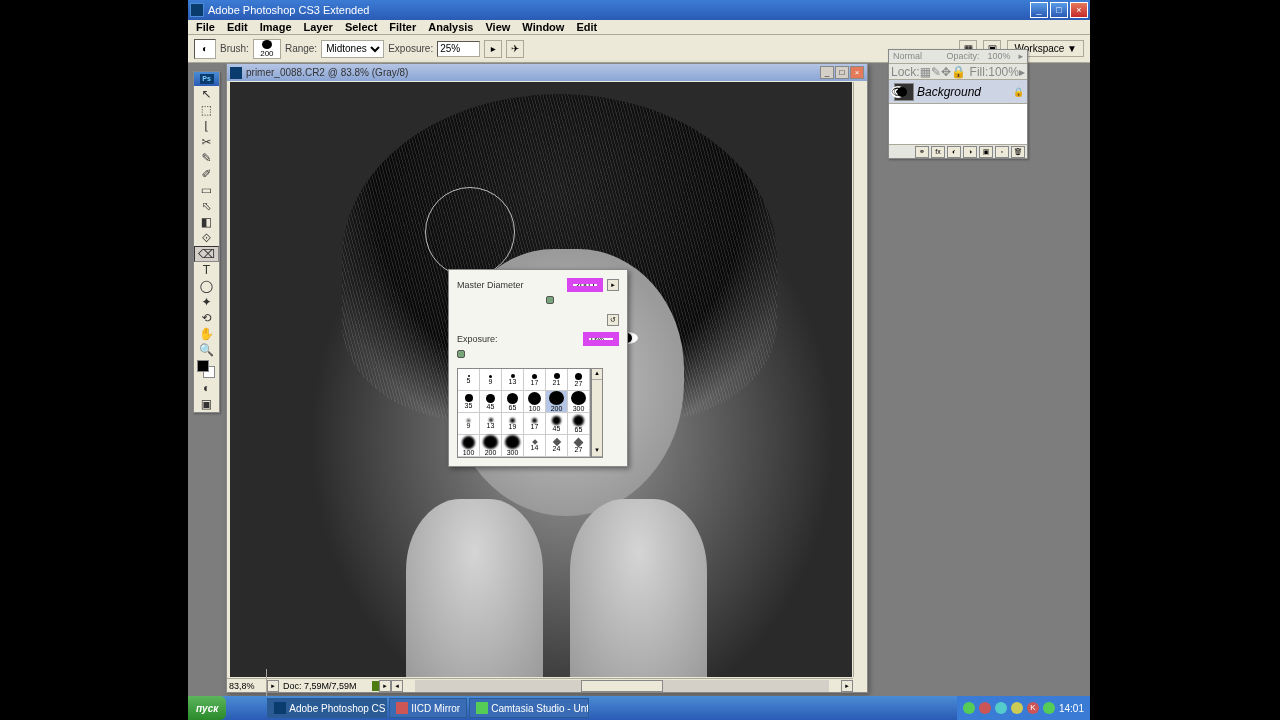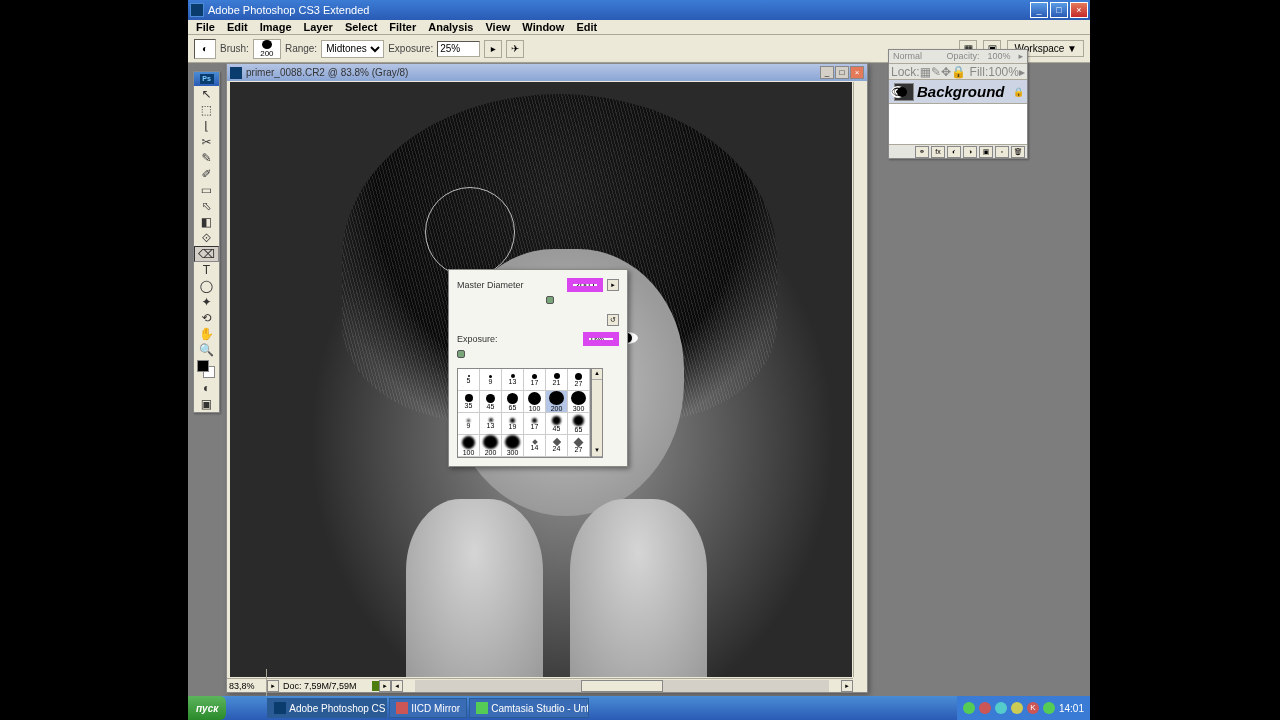--- a/index.html
+++ b/index.html
@@ -82,21 +82,21 @@
   
   
   .layers { position: absolute; left: 700px; top: -14px; width: 140px; background: #e5e5e0; border: 1px solid #888; box-shadow: 1px 1px 2px rgba(0,0,0,0.3); }
   .layers .tabs { height: 14px; display: flex; font-size: 9px; color: #888; border-bottom: 1px solid #aca899; }
   .layers .tabs span { padding: 1px 4px; }
   .layers .opts { height: 16px; display: flex; align-items: center; font-size: 12px; color: #888; padding: 0 2px; border-bottom: 1px solid #aca899; }
   .layers .opts .op { margin-left: auto; }
   .layers .row { height: 24px; display: flex; align-items: center; background: #cdd5e5; border-bottom: 1px solid #aca899; padding: 0 2px; }
   .layers .row .eye { width: 14px; font-size: 10px; cursor: pointer; }
   .layers .row .th { width: 20px; height: 18px; background: #333; border: 1px solid #888; margin: 0 3px; }
-  .layers .row .nm { font-style: italic; font-size: 15px; flex: 1; font-weight: bold; }
+  .layers .row .nm { font-style: italic; font-size: 12px; flex: 1; }
   .layers .row .lock { font-size: 9px; }
   .layers .empty { height: 40px; background: #fff; }
   .layers .foot { height: 14px; background: #e5e5e0; border-top: 1px solid #aca899; display: flex; align-items: center; justify-content: flex-end; gap: 2px; padding: 0 2px; }
   .layers .foot button { width: 14px; height: 12px; font-size: 7px; border: 1px solid #888; background: #ece9d8; cursor: pointer; }
   
   
   .taskbar { position: absolute; left: 0; right: 0; bottom: 0; height: 24px; background: linear-gradient(#4a8cd5,#2a5bb5); display: flex; align-items: center; font-size: 10px; color: #fff; }
   .taskbar .start { background: linear-gradient(#5cb55c,#2a8a2a); height: 100%; padding: 0 8px; display: flex; align-items: center; font-weight: bold; font-style: italic; border-radius: 0 6px 6px 0; }
   .taskbar .task { height: 20px; margin: 0 1px; padding: 0 6px; background: #3a6cb5; border: 1px solid #2a5b95; display: flex; align-items: center; gap: 3px; cursor: pointer; max-width: 120px; overflow: hidden; white-space: nowrap; }
   .taskbar .task.active { background: #2a5b95; }

